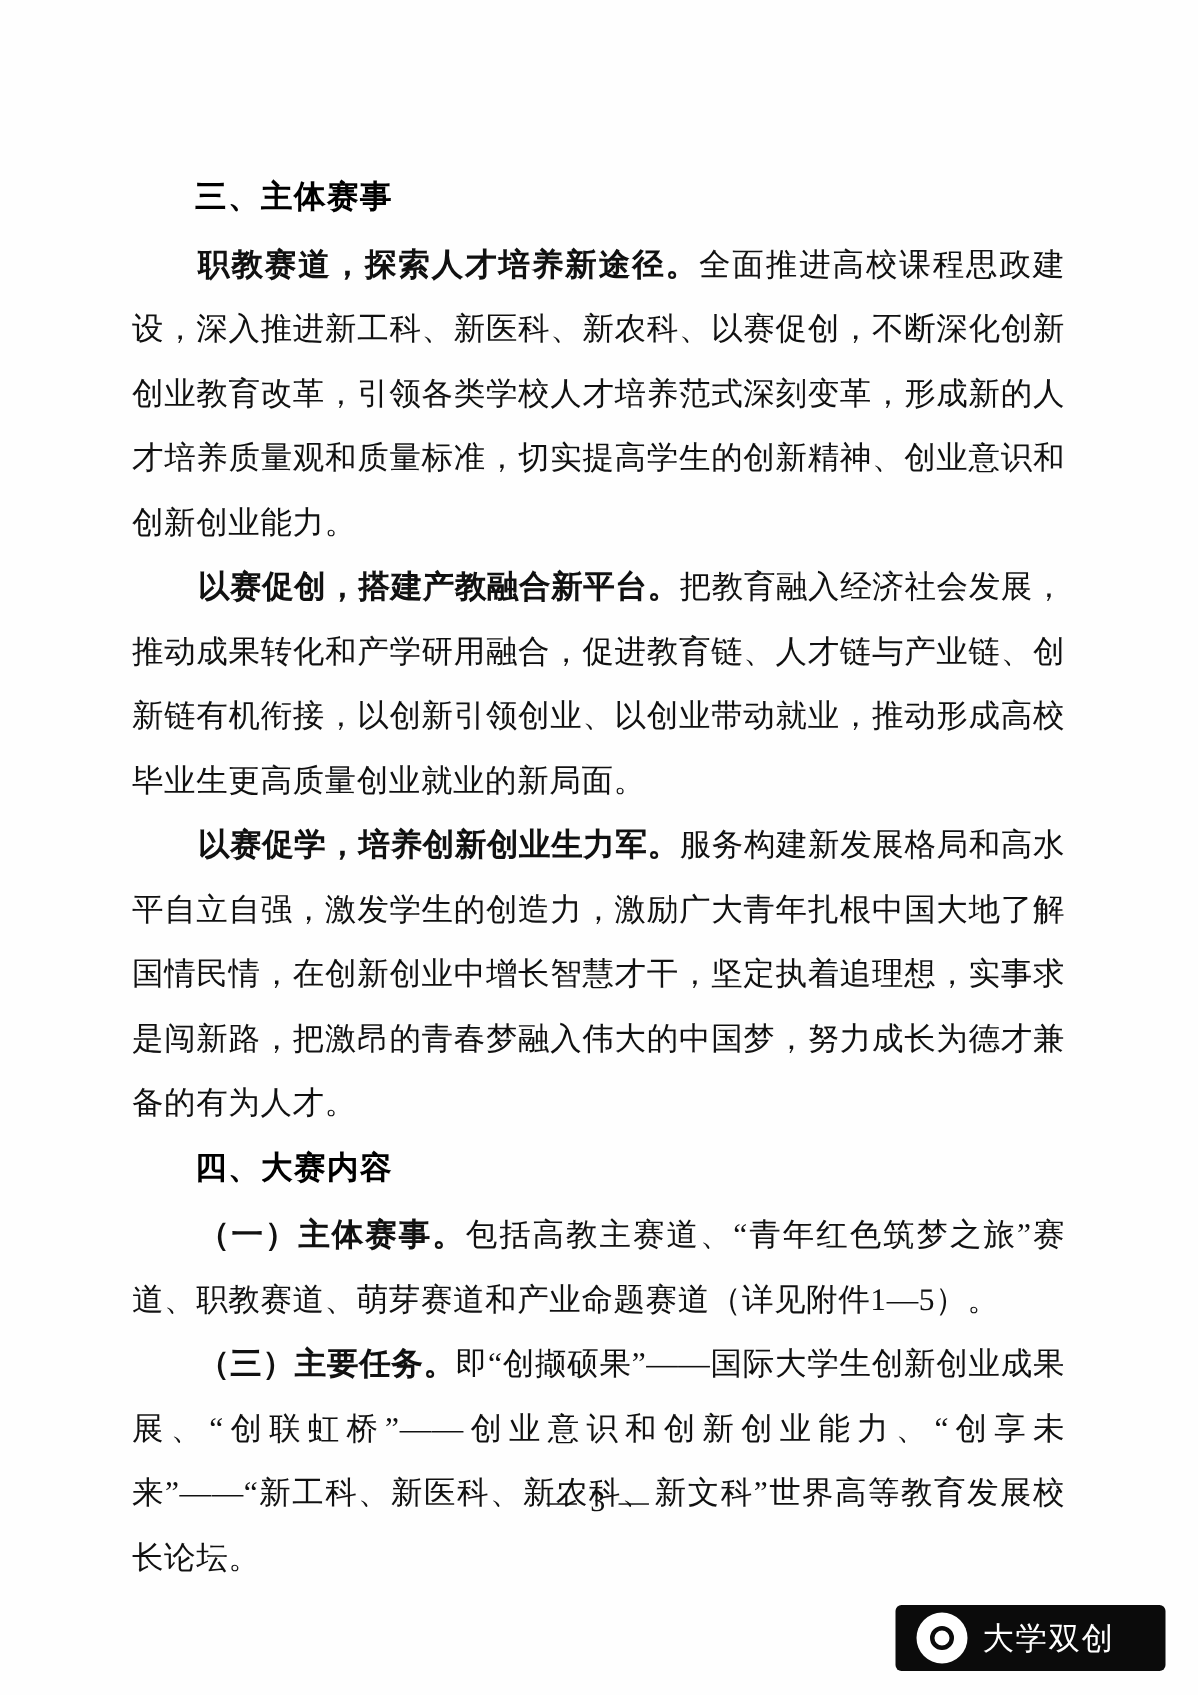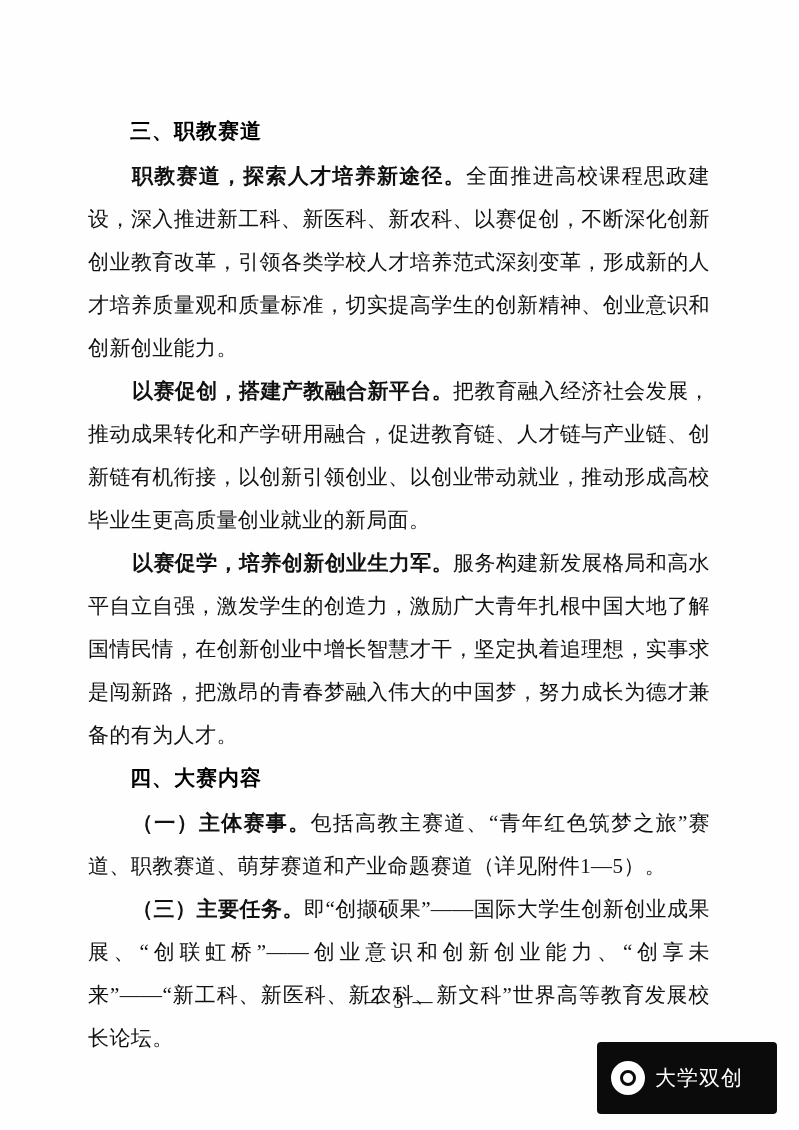--- a/index.html
+++ b/index.html
@@ -57,21 +57,21 @@
     text-align: center;
     font-size: 20px;
     letter-spacing: 2px;
     color: #111;
   }
   .badge {
     position: absolute;
     right: 22px;
     bottom: 16px;
     width: 180px;
-    height: 72px;
+    height: 44px;
     background: #0b0b0b;
     border-radius: 4px;
     display: flex;
     align-items: center;
     gap: 10px;
     padding: 0 14px;
     box-sizing: border-box;
   }
   .badge .logo {
     width: 34px;
@@ -100,21 +100,21 @@
     white-space: nowrap;
   }
 </style>
 </head>
 <body>
 
 <div class="page">
 
   <div class="content">
 
-    <h2 class="heading">三、职教赛道</h2>
+    <h2 class="heading">三、主体赛事</h2>
 
     <p class="para"><span class="lead">职教赛道，探索人才培养新途径。</span><span>全面推进高校课程思政建设，深入推进新工科、新医科、新农科、以赛促创，不断深化创新创业教育改革，引领各类学校人才培养范式深刻变革，形成新的人才培养质量观和质量标准，切实提高学生的创新精神、创业意识和创新创业能力。</span></p>
 
     <p class="para"><span class="lead">以赛促创，搭建产教融合新平台。</span><span>把教育融入经济社会发展，推动成果转化和产学研用融合，促进教育链、人才链与产业链、创新链有机衔接，以创新引领创业、以创业带动就业，推动形成高校毕业生更高质量创业就业的新局面。</span></p>
 
     <p class="para"><span class="lead">以赛促学，培养创新创业生力军。</span><span>服务构建新发展格局和高水平自立自强，激发学生的创造力，激励广大青年扎根中国大地了解国情民情，在创新创业中增长智慧才干，坚定执着追理想，实事求是闯新路，把激昂的青春梦融入伟大的中国梦，努力成长为德才兼备的有为人才。</span></p>
 
     <h2 class="heading">四、大赛内容</h2>
 
     <p class="para"><span class="lead">（一）主体赛事。</span><span>包括高教主赛道、“青年红色筑梦之旅”赛道、职教赛道、萌芽赛道和产业命题赛道（详见附件1—5）。</span></p>

